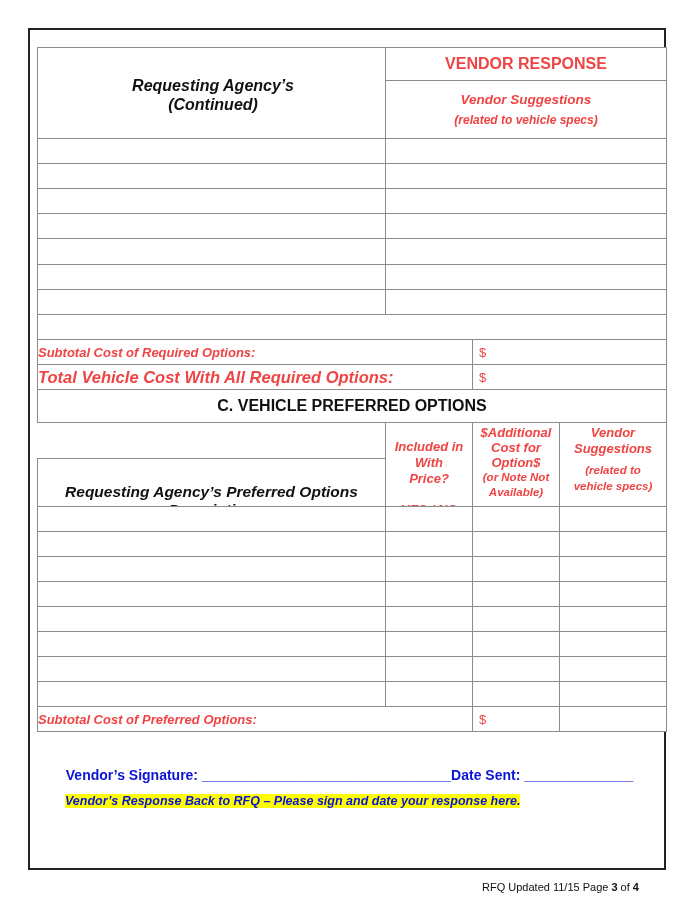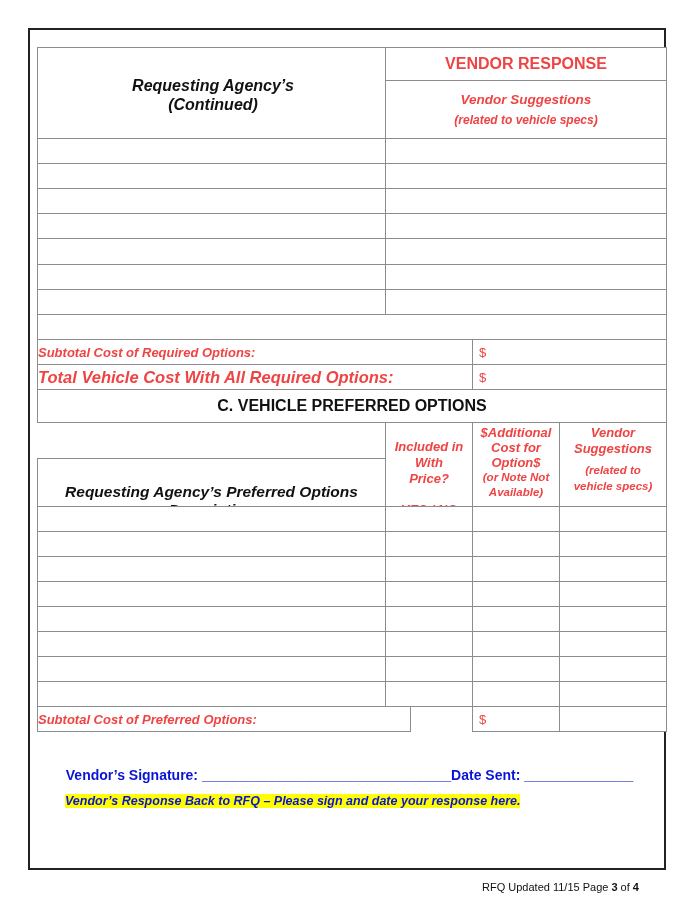--- a/index.html
+++ b/index.html
@@ -130,21 +130,21 @@
   <div class="field" style="left:385px;top:656px;width:88px;height:26px;"></div>
   <div class="field" style="left:472px;top:656px;width:88px;height:26px;"></div>
   <div class="field" style="left:559px;top:656px;width:108px;height:26px;"></div>
 
   <div class="field" style="left:37px;top:681px;width:349px;height:26px;"></div>
   <div class="field" style="left:385px;top:681px;width:88px;height:26px;"></div>
   <div class="field" style="left:472px;top:681px;width:88px;height:26px;"></div>
   <div class="field" style="left:559px;top:681px;width:108px;height:26px;"></div>
 </div>
 
-<div class="cell right blue b i" style="left:37px;top:706px;width:374px;height:26px;font-size:13px;">
+<div class="cell right blue b i" style="left:37px;top:706px;width:436px;height:26px;font-size:13px;">
   <span>Subtotal Cost of Preferred Options:</span>
 </div>
 <div class="field left blue" style="left:472px;top:706px;width:88px;height:26px;font-size:13px;">
   <span>$</span>
 </div>
 <div class="field" style="left:559px;top:706px;width:108px;height:26px;"></div>
 
 <div class="sig" style="left:58px;top:751px;">
   <span>Vendor’s Signature: </span><span>________________________________</span><span>Date Sent: </span><span>______________</span>
 </div>

